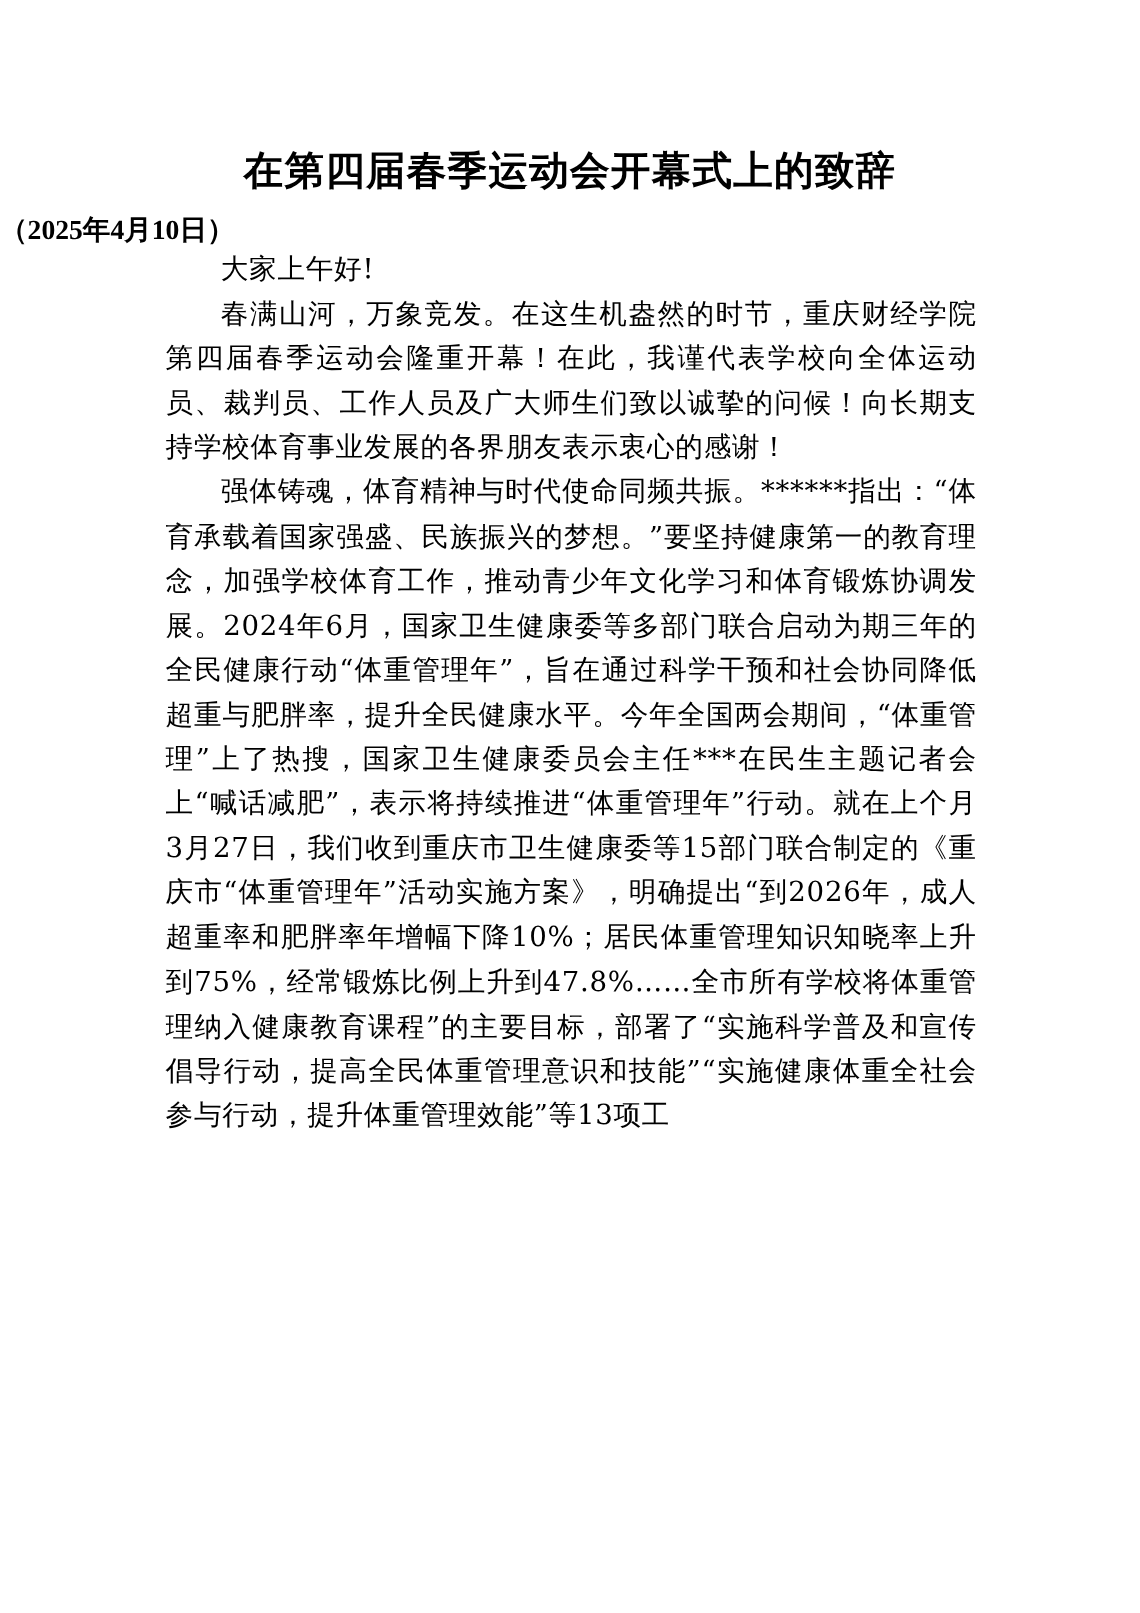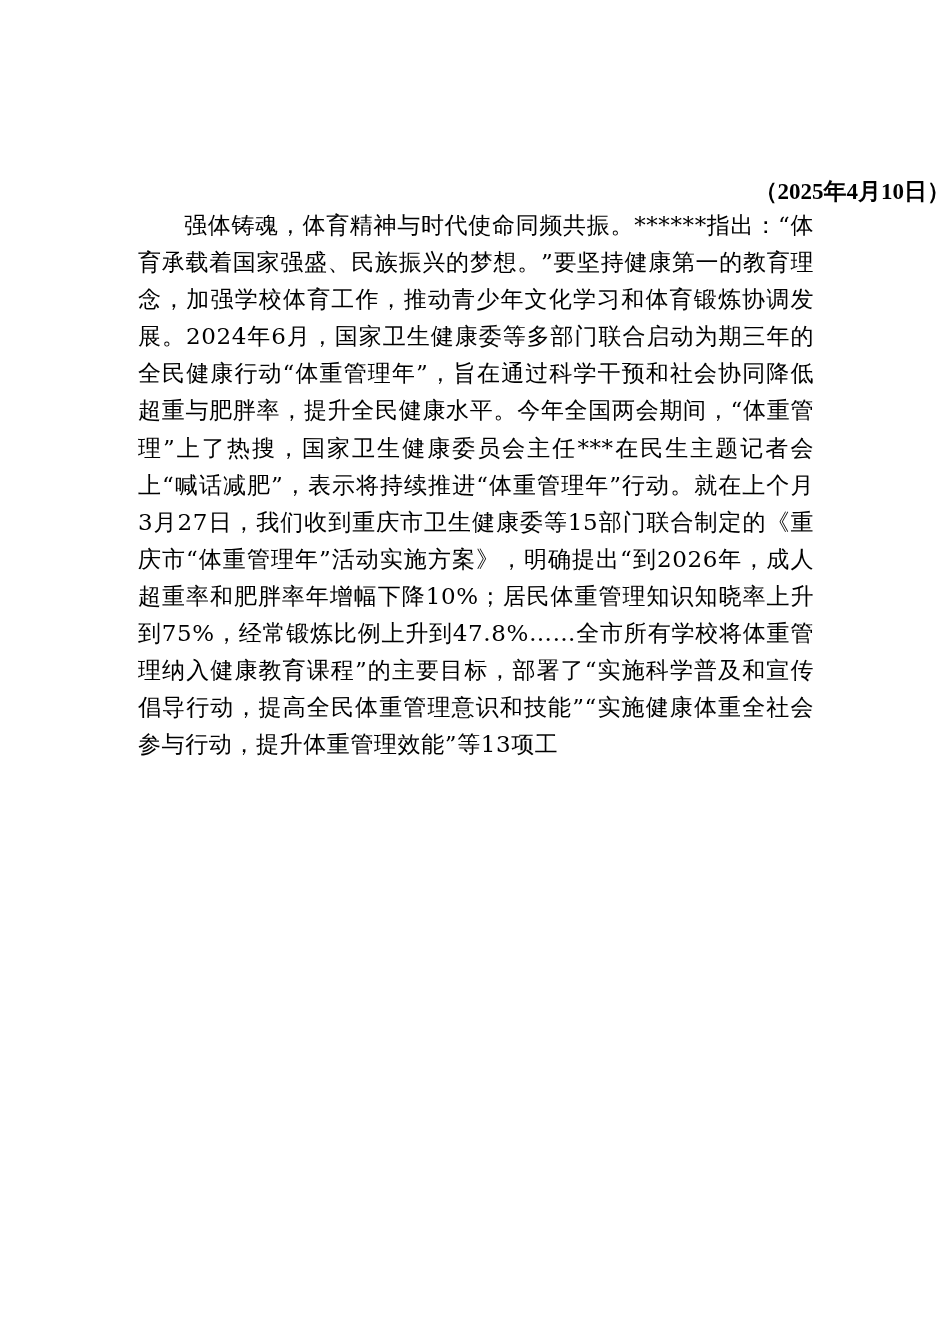--- a/index.html
+++ b/index.html
@@ -32,21 +32,21 @@
       font-weight: bold;
       font-size: 33px;
       line-height: 48px;
       letter-spacing: 1px;
     }
     .subtitle {
       position: absolute;
       left: 0;
       width: 950px;
       top: 174px;
-      text-align: right;
+      text-align: left;
       font-family: "Liberation Serif", "DejaVu Serif", serif;
       font-weight: bold;
       font-size: 23px;
       line-height: 36px;
     }
     .body {
       position: absolute;
       left: 138px;
       top: 207px;
       width: 676px;
@@ -62,18 +62,21 @@
       padding: 0;
     }
     .indent {
       text-indent: 2em;
     }
   </style>
 </head>
 <body>
 
 <div class="page">
+  <div class="title">在第四届春季运动会开幕式上的致辞</div>
   <div class="subtitle">（2025年4月10日）</div>
 
   <div class="body">
+    <p class="para indent">大家上午好!</p>
+    <p class="para indent">春满山河，万象竞发。在这生机盎然的时节，重庆财经学院第四届春季运动会隆重开幕！在此，我谨代表学校向全体运动员、裁判员、工作人员及广大师生们致以诚挚的问候！向长期支持学校体育事业发展的各界朋友表示衷心的感谢！</p>
     <p class="para indent">强体铸魂，体育精神与时代使命同频共振。******指出：“体育承载着国家强盛、民族振兴的梦想。”要坚持健康第一的教育理念，加强学校体育工作，推动青少年文化学习和体育锻炼协调发展。2024年6月，国家卫生健康委等多部门联合启动为期三年的全民健康行动“体重管理年”，旨在通过科学干预和社会协同降低超重与肥胖率，提升全民健康水平。今年全国两会期间，“体重管理”上了热搜，国家卫生健康委员会主任***在民生主题记者会上“喊话减肥”，表示将持续推进“体重管理年”行动。就在上个月3月27日，我们收到重庆市卫生健康委等15部门联合制定的《重庆市“体重管理年”活动实施方案》，明确提出“到2026年，成人超重率和肥胖率年增幅下降10%；居民体重管理知识知晓率上升到75%，经常锻炼比例上升到47.8%……全市所有学校将体重管理纳入健康教育课程”的主要目标，部署了“实施科学普及和宣传倡导行动，提高全民体重管理意识和技能”“实施健康体重全社会参与行动，提升体重管理效能”等13项工</p>
   </div>
 </div>
 
 </body></html>

